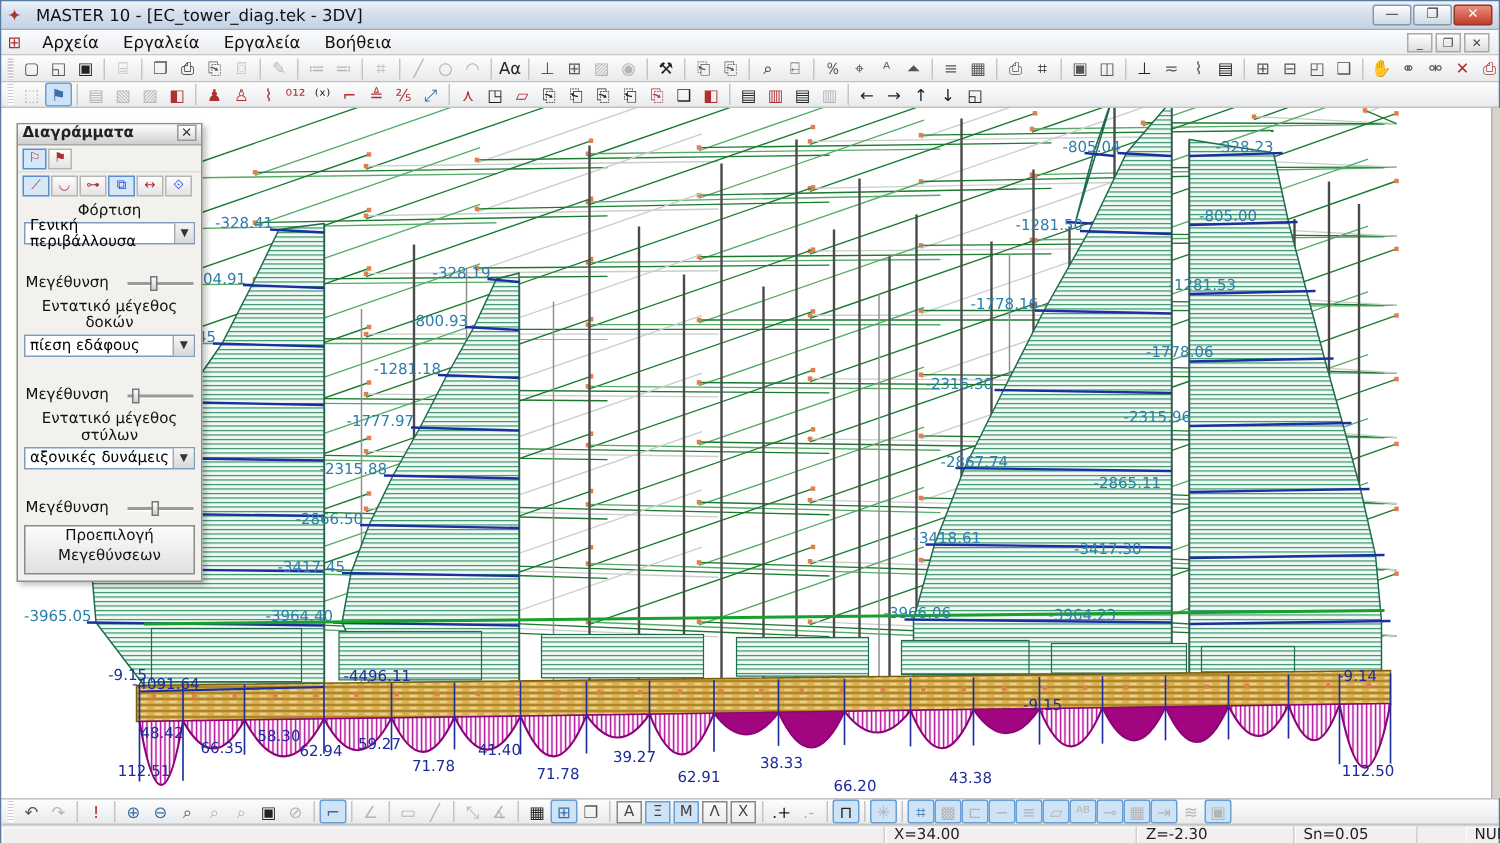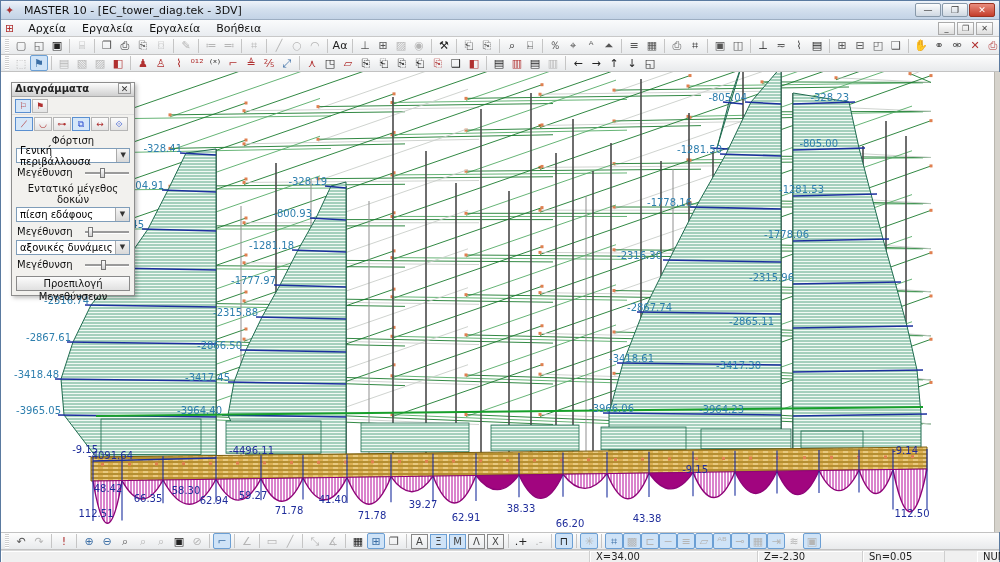--- a/index.html
+++ b/index.html
@@ -63,27 +63,27 @@
   .pbtn { width:16px; height:14px; border:1px solid #b5b5b5; background:linear-gradient(#fcfcfc,#e4e4e4);
     display:inline-flex; align-items:center; justify-content:center; font-size:9px; color:#b03030; }
   .pbtn.blue { color:#2b4fd0; }
   .pbtn.act { border-color:#5a8fd0; background:#d6e7f8; }
   .pbtn.wide { width:18px; }
   .plabel { text-align:center; font-size:10px; color:#111; padding:3px 0 1px; }
   .pselect { margin:1px 4px; height:15px; border:1px solid #7f9db9; background:#fff;
     display:flex; align-items:center; font-size:10px; padding-left:3px; color:#000; }
   .pselect .arr { margin-left:auto; width:14px; height:13px; background:linear-gradient(#f5f5f5,#d8d8d8);
     border-left:1px solid #aaa; font-size:7px; text-align:center; line-height:13px; color:#333; }
-  .sliderrow { display:flex; align-items:center; padding:3px 5px 2px; gap:12px; }
+  .sliderrow { display:flex; align-items:center; padding:19px 5px 2px; gap:12px; }
   .sliderrow .slbl { font-size:10px; color:#111; flex:0 0 auto; }
   .sltrack { position:relative; flex:1; height:8px; }
   .sltrack:before { content:""; position:absolute; left:0; right:0; top:3px; height:2px; background:#9a9a9a; box-shadow:0 1px 0 #fff; }
   .slthumb { position:absolute; top:-1px; width:5px; height:10px; background:linear-gradient(#fdfdfd,#cfcfcf);
     border:1px solid #777; }
-  .pbutton { margin:4px 4px 4px; height:15px; border:1px solid #8a8a8a; background:linear-gradient(#fcfcfc,#e0e0e0);
+  .pbutton { margin:4px 4px 4px; height:33px; border:1px solid #8a8a8a; background:linear-gradient(#fcfcfc,#e0e0e0);
     font-size:10px; text-align:center; line-height:13px; color:#111; }
 
   
   #statusbar { position:absolute; left:0; top:549px; width:100%; height:13px; background:#f0f0f0;
     border-top:1px solid #d8d8d8; display:flex; font-size:10px; color:#222; }
   .spanel { border-right:1px solid #cfcfcf; box-shadow:inset 1px 1px 0 #fff; padding:0 6px; line-height:12px; }
   .spanel.gray { color:#aaa;margin-top:44px; }
 </style>
 </head>
 <body>
@@ -868,20 +868,21 @@
     <div class="pselect">
       <span>πίεση εδάφους</span>
       <span class="arr">▼</span>
     </div>
     <div class="sliderrow">
       <span class="slbl">Μεγέθυνση</span>
       <span class="sltrack">
           <span class="slthumb" id="th1" style="left: 8%;"></span>
         </span>
     </div>
+    <div class="plabel">Εντατικό μέγεθος στύλων</div>
     <div class="pselect">
       <span>αξονικές δυνάμεις</span>
       <span class="arr">▼</span>
     </div>
     <div class="sliderrow">
       <span class="slbl">Μεγέθυνση</span>
       <span class="sltrack">
           <span class="slthumb" id="th2" style="left: 38%;"></span>
         </span>
     </div>

